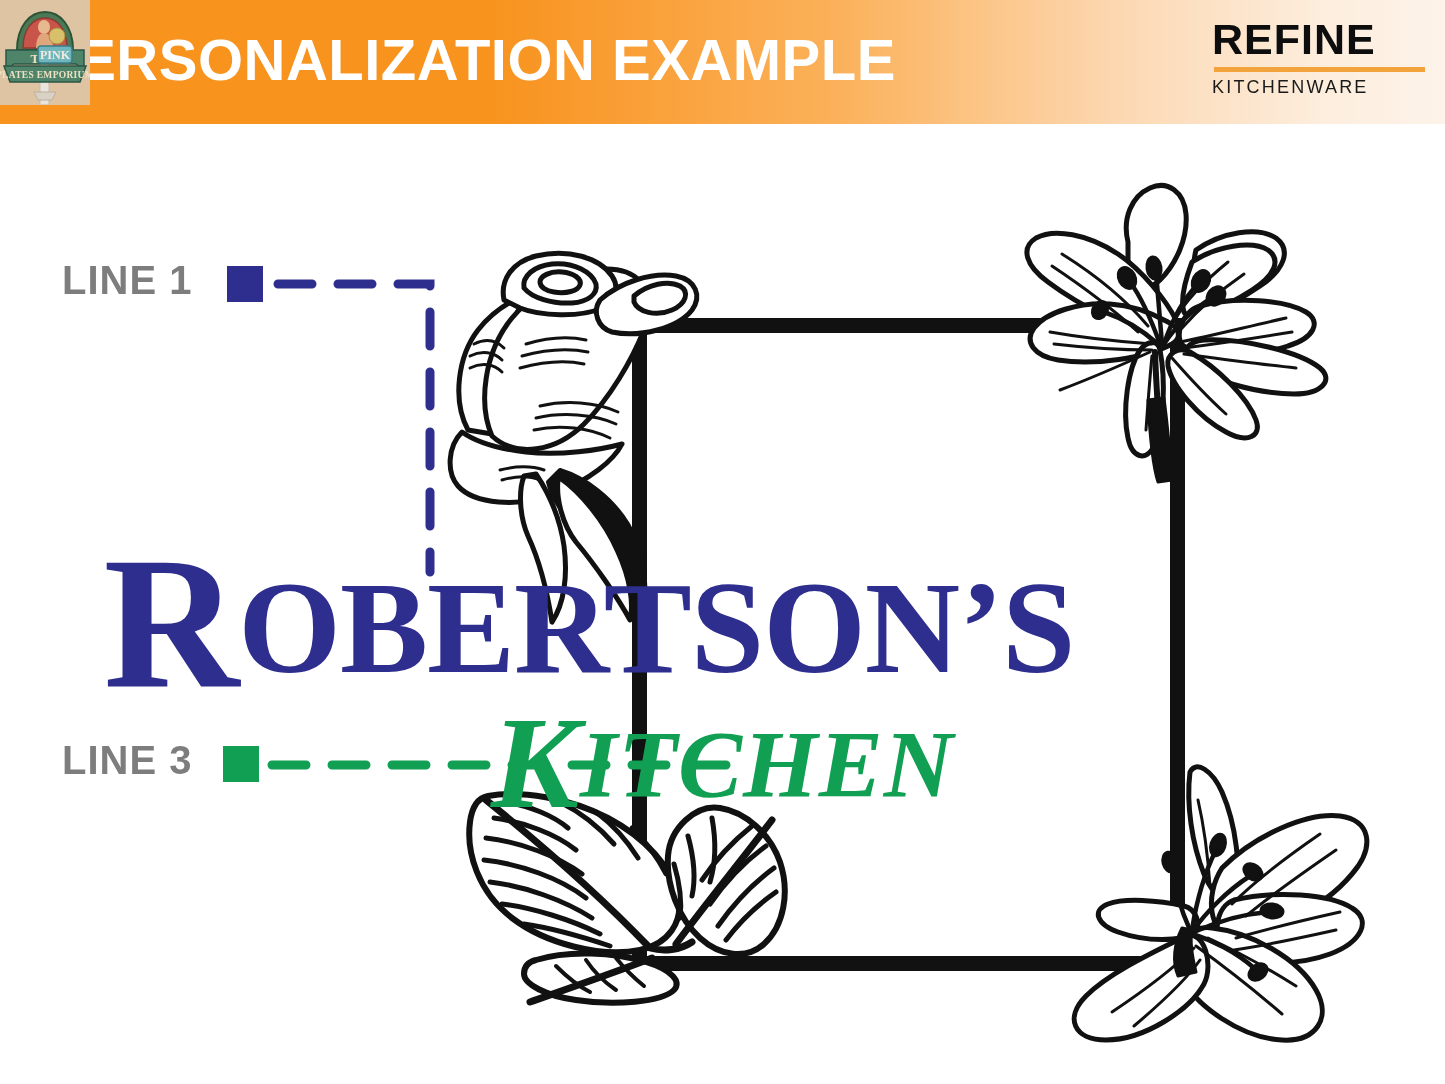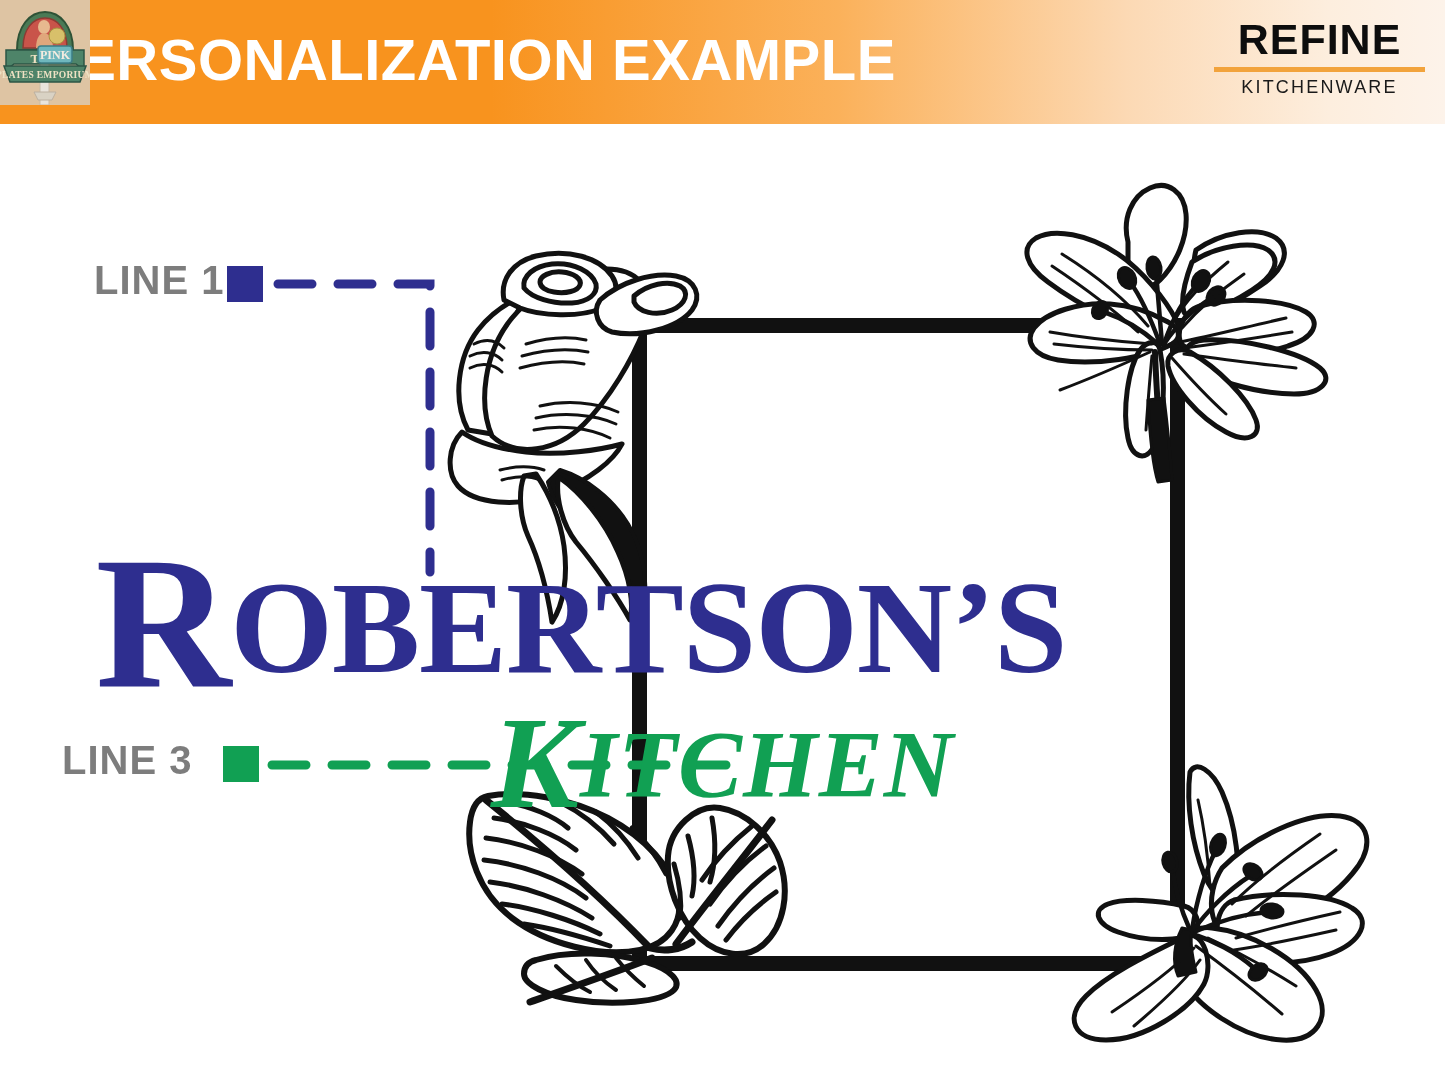--- a/index.html
+++ b/index.html
@@ -44,21 +44,21 @@
     overflow:hidden;
   }
   #wm-canvas{display:block;}
 
   
   #brand{
     position:absolute;
     right:18px;
     top:18px;
     width:215px;
-    text-align:center;
+    text-align:left;
   }
   #brand-name{
     font-size:43px;
     font-weight:bold;
     letter-spacing:1.0px;
     color:#0d0d0d;
     line-height:1.0;
     font-family:"Liberation Sans", sans-serif;
   }
   #brand-rule{
@@ -83,21 +83,21 @@
     color:#7d7d7d;
     letter-spacing:1px;
     white-space:nowrap;
     font-family:"Liberation Sans", sans-serif;
   }
   .swatch{
     position:absolute;
     width:36px;
     height:36px;
   }
-  #line1-label{ left:62px; top:258px;margin-left:32px; }
+  #line1-label{ left:62px; top:258px; }
   #line1-swatch{ left:227px; top:266px; }
   #line2-label{ left:62px; top:738px; }
   #line2-swatch{ left:223px; top:746px; }
 
   
   #leaders{
     position:absolute;
     left:0; top:0;
     width:1445px; height:1084px;
     pointer-events:none;
@@ -117,20 +117,21 @@
     top:552px;
     width:1162px;
     text-align:center;
     font-family:"Liberation Serif", serif;
     font-size:142px;
     font-weight:bold;
     line-height:1;
     color:#2e2e8f;
     letter-spacing:-1px;
     white-space:nowrap;
+    padding-left:8px;
   }
   #line1-text .drop{
     font-size:188px;
     line-height:0.75;
     vertical-align:-14px;
   }
   #line1-text .rest{
     font-size:132px;
   }
   #line2-text{

